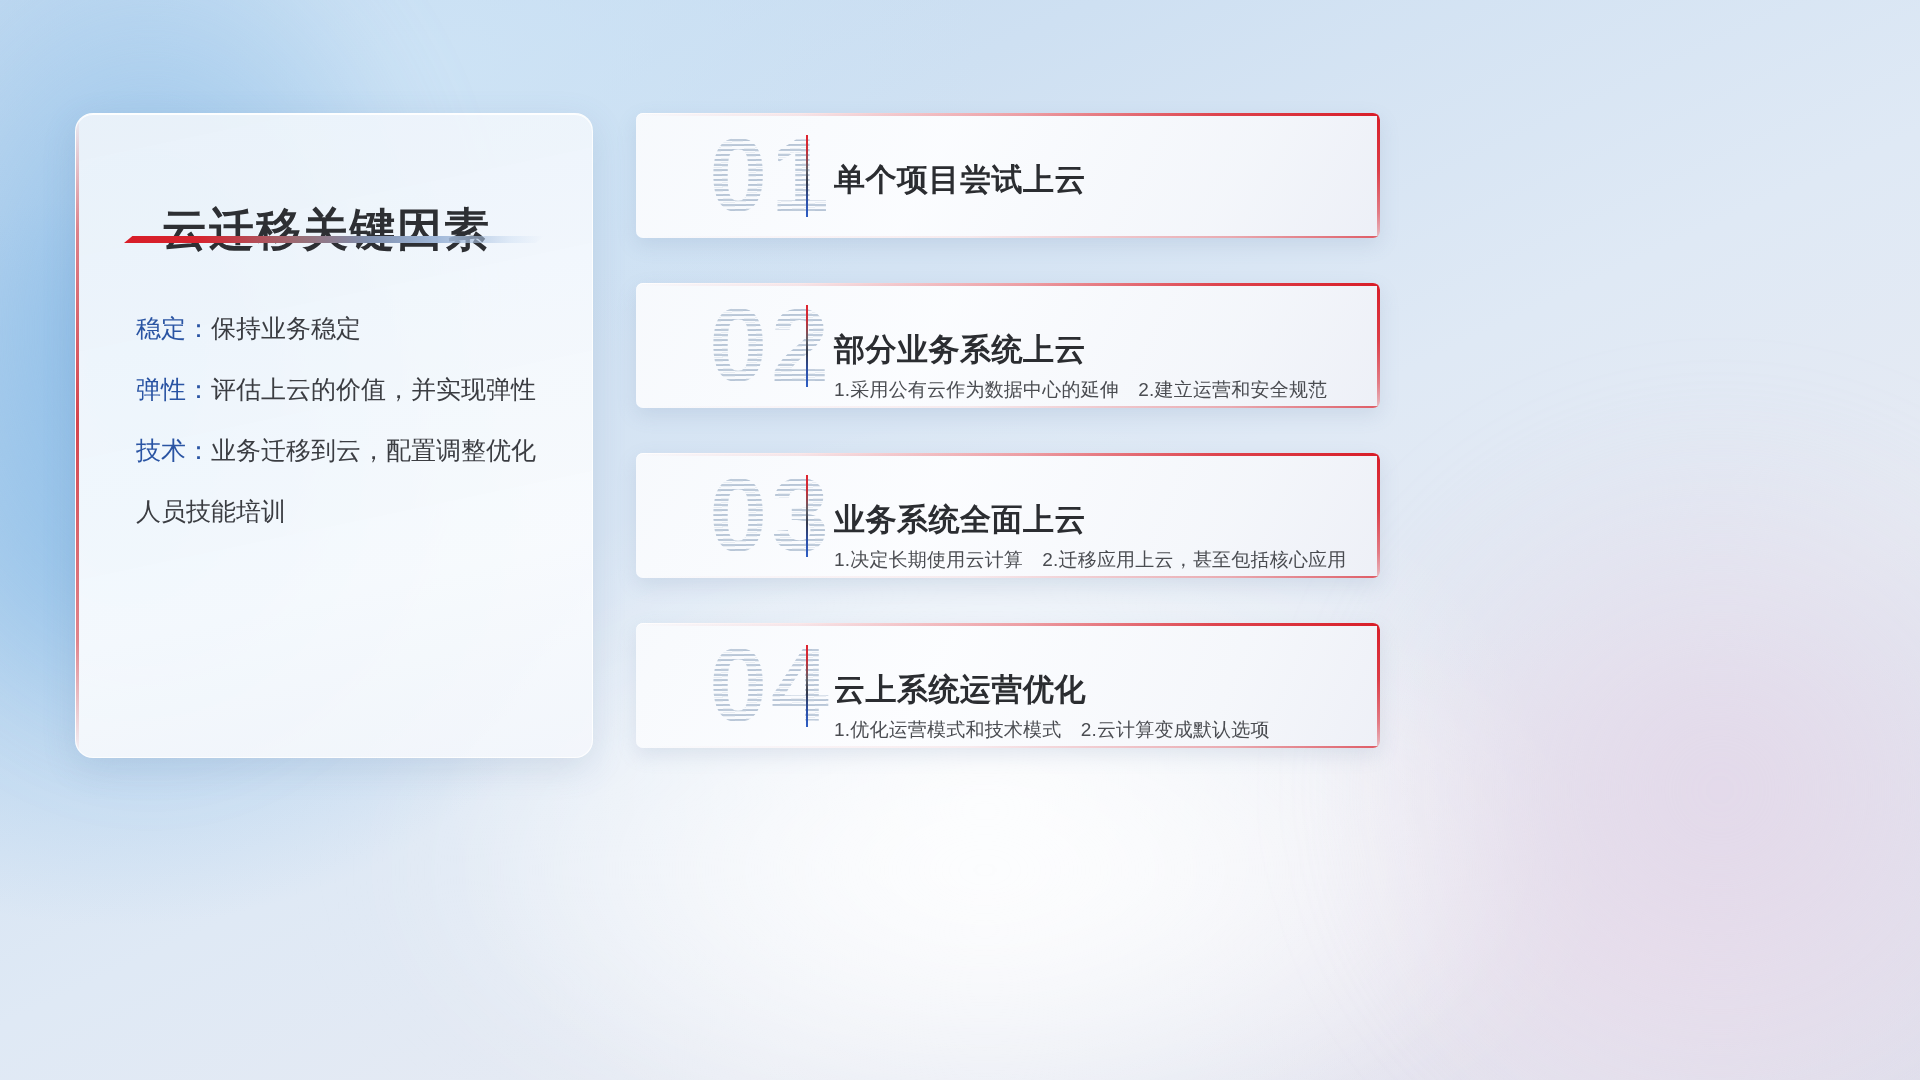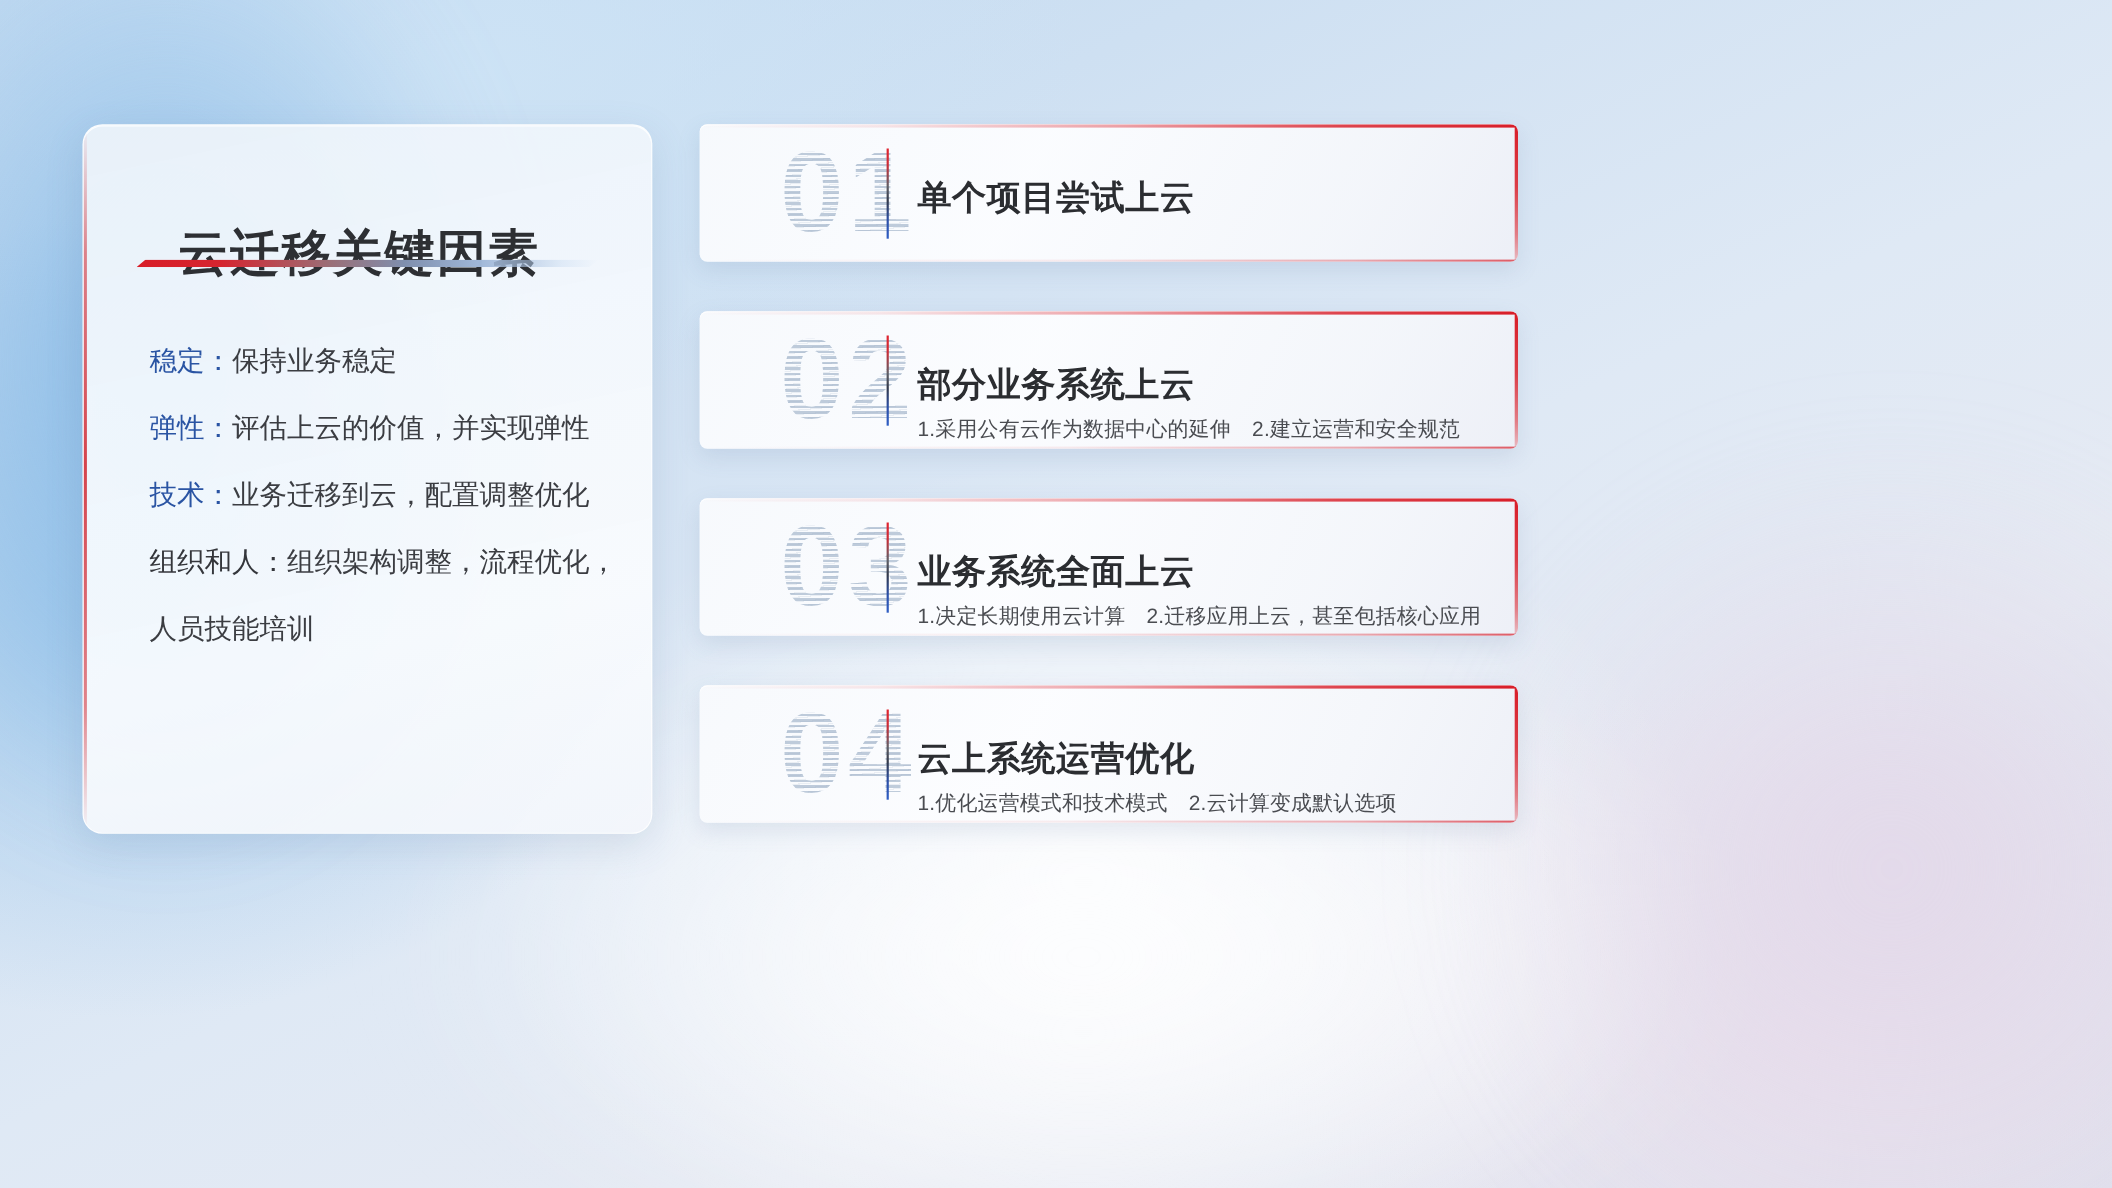--- a/index.html
+++ b/index.html
@@ -266,23 +266,20 @@
       <div class="factor-row">
         <span class="factor-label blue">稳定：</span><span class="factor-text">保持业务稳定</span>
       </div>
       <div class="factor-row">
         <span class="factor-label blue">弹性：</span><span class="factor-text">评估上云的价值，并实现弹性</span>
       </div>
       <div class="factor-row">
         <span class="factor-label blue">技术：</span><span class="factor-text">业务迁移到云，配置调整优化</span>
       </div>
       <div class="factor-row">
-        <span class="factor-label dark">组织和人：</span><span class="factor-text">组织架构调整，流程优化，</span>
-      </div>
-      <div class="factor-row">
         <span class="factor-label dark"></span><span class="factor-text">人员技能培训</span>
       </div>
     </div>
   </section>
 
   <section id="cards">
 
     <article class="card">
       <div class="card-topline"></div>
       <div class="card-rightline"></div>

